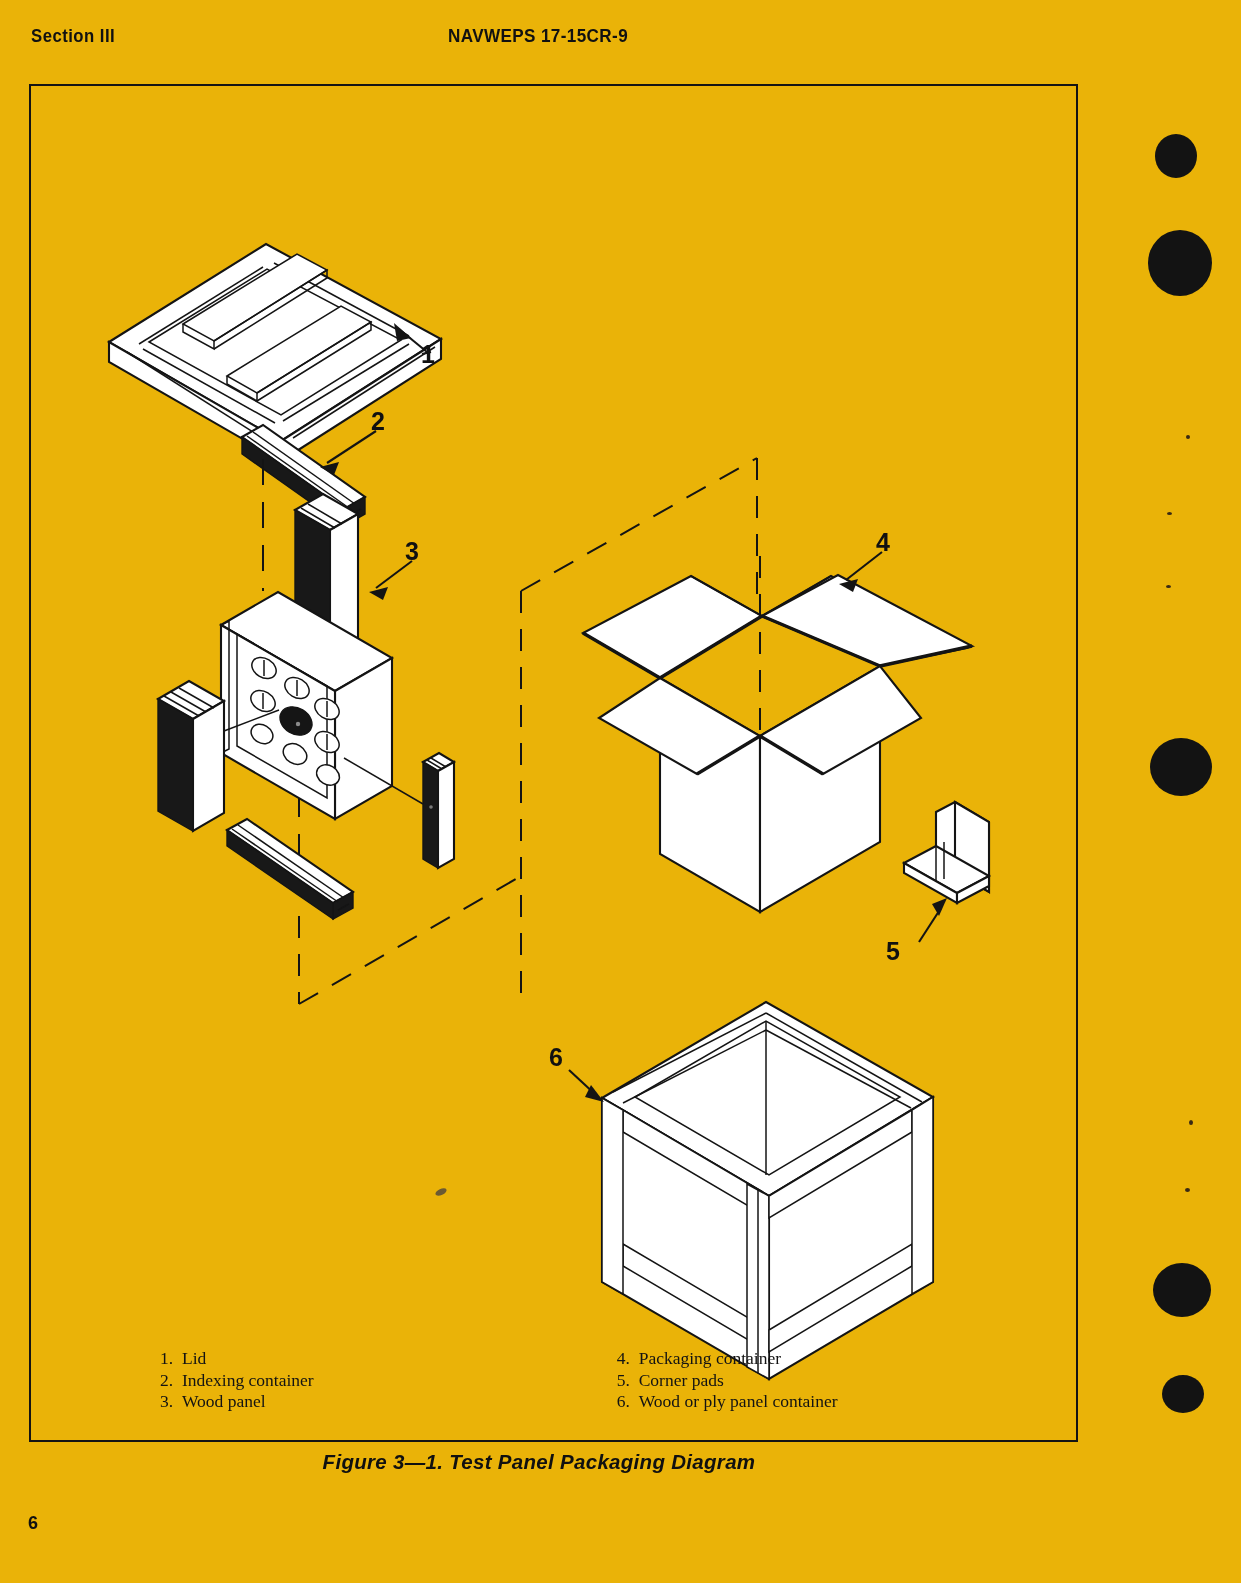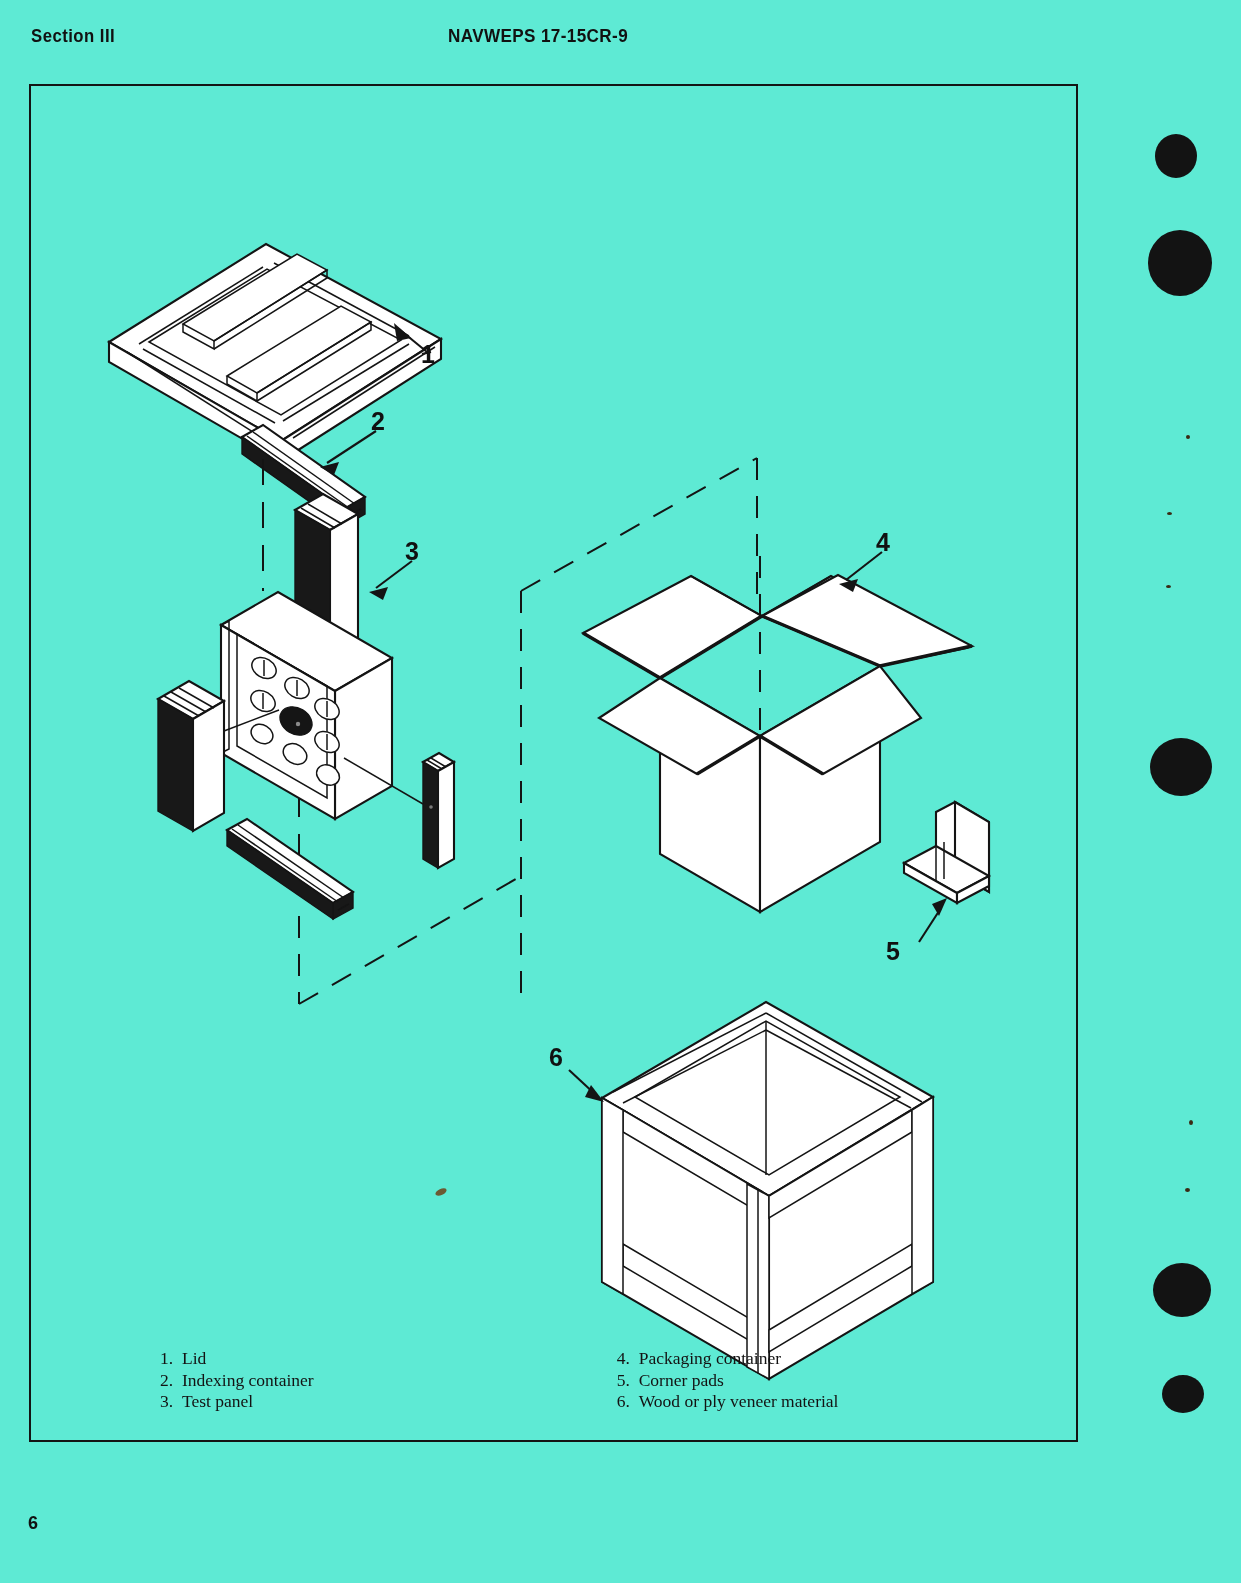--- a/index.html
+++ b/index.html
@@ -13,21 +13,21 @@
     height: 1583px;
     position: relative;
     font-family: "Liberation Sans", sans-serif;
     color: #111111;
     overflow: hidden;
   }
 
   .page {
     position: absolute;
     inset: 0;
-    background: #5eead4;
+    background: #eab308;
   }
 
   
   .runhead {
     position: absolute;
     top: 26px;
     left: 0;
     width: 100%;
     height: 34px;
   }
@@ -403,39 +403,40 @@
       <div class="legend-item">
         <span class="legend-num">1.</span>
         <span>Lid</span>
       </div>
       <div class="legend-item">
         <span class="legend-num">2.</span>
         <span>Indexing  container</span>
       </div>
       <div class="legend-item">
         <span class="legend-num">3.</span>
-        <span>Test panel</span>
+        <span>Wood panel</span>
       </div>
     </div>
     <div class="legend-col">
       <div class="legend-item">
         <span class="legend-num">4.</span>
         <span>Packaging container</span>
       </div>
       <div class="legend-item">
         <span class="legend-num">5.</span>
         <span>Corner pads</span>
       </div>
       <div class="legend-item">
         <span class="legend-num">6.</span>
-        <span>Wood or ply veneer material</span>
+        <span>Wood or ply panel container</span>
       </div>
     </div>
   </div>
 
+  <div class="caption">Figure 3—1. Test Panel Packaging Diagram</div>
 
   <div class="folio">6</div>
 
   <div class="punch" style="left:1155px; top:134px; width:42px; height:44px;"></div>
   <div class="punch" style="left:1148px; top:230px; width:64px; height:66px;"></div>
   <div class="punch" style="left:1150px; top:738px; width:62px; height:58px;"></div>
   <div class="punch" style="left:1153px; top:1263px; width:58px; height:54px;"></div>
   <div class="punch" style="left:1162px; top:1375px; width:42px; height:38px;"></div>
 
   <div class="speck" style="left:1186px; top:435px; width:4px; height:4px;"></div>

